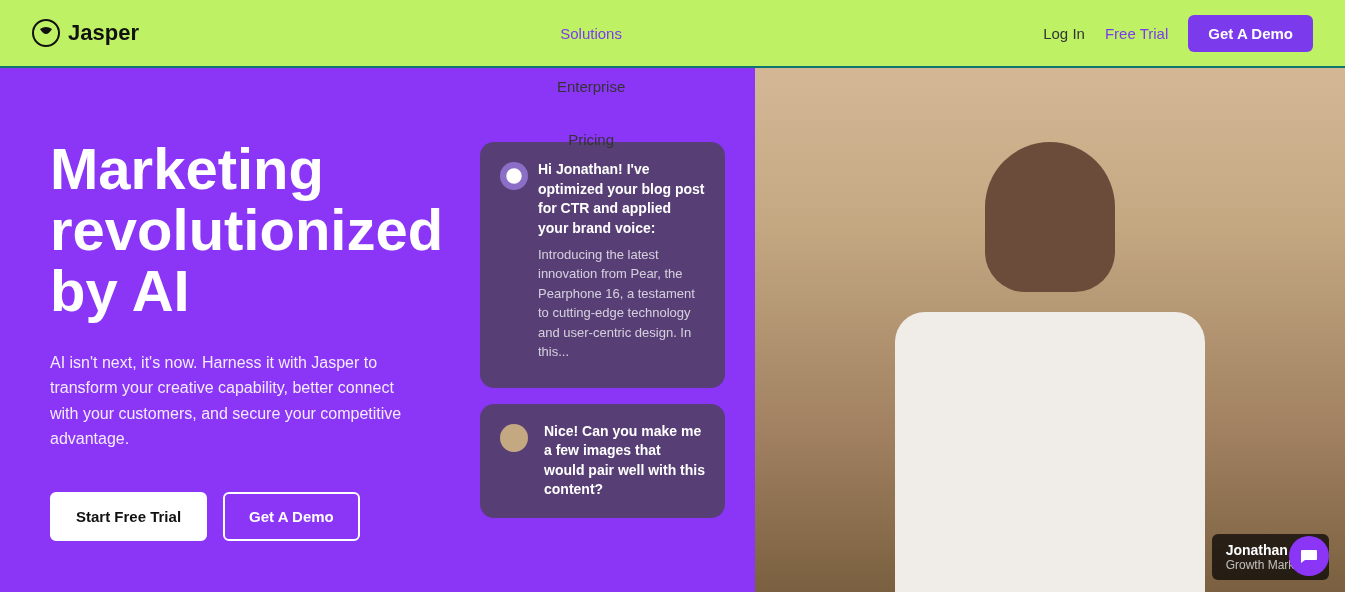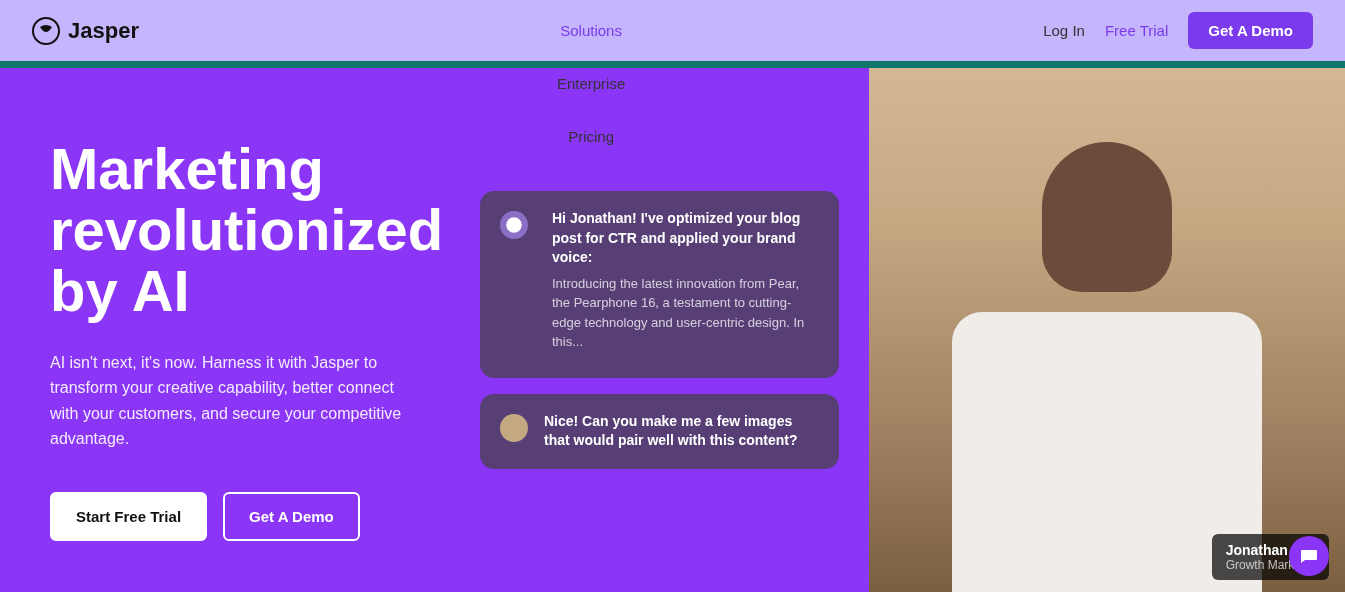--- a/index.html
+++ b/index.html
@@ -1,22 +1,22 @@
 <!DOCTYPE html>
 <html><head>
   <meta charset="utf-8">
   <style>
     * { margin: 0; padding: 0; box-sizing: border-box; }
     body { font-family: -apple-system, BlinkMacSystemFont, 'Segoe UI', sans-serif; width: 1345px; height: 592px; overflow: hidden; }
 
     
     .navbar {
       display: flex; align-items: center; justify-content: space-between;
-      padding: 0 32px; height: 68px; background: #c4b5fd;
-      border-bottom: 7px solid #0f766e; position: relative; z-index: 10;
+      padding: 0 32px; height: 68px; background: #bef264;
+      border-bottom: 2px solid #0f766e; position: relative; z-index: 10;
     }
     .navbar-logo { display: flex; align-items: center; gap: 8px; }
     .navbar-logo-icon { width: 28px; height: 28px; }
     .navbar-logo-text { font-size: 22px; font-weight: 600; color: #111; }
     .navbar-links { display: flex; align-items: center; gap: 36px; flex-direction: column; }
     .navbar-link {
       font-size: 15px; color: #333; text-decoration: none; cursor: pointer;
     }
     .navbar-link.solutions { color: #7c3aed; }
     .navbar-actions { display: flex; align-items: center; gap: 20px; }
@@ -67,21 +67,21 @@
       padding: 30px 30px 30px 20px;
       position: relative; z-index: 2;
     }
 
     .chat-bubble {
       background: rgba(80, 65, 100, 0.88);
       border-radius: 14px; padding: 18px 20px;
       max-width: 400px;
     }
     .chat-bubble-header {
-      display: flex; align-items: flex-start; gap: 24px; margin-bottom: 8px;
+      display: flex; align-items: flex-start; gap: 10px; margin-bottom: 8px;
     }
     .chat-icon {
       width: 28px; height: 28px; border-radius: 50%;
       background: #8b6fc7; display: flex; align-items: center; justify-content: center;
       flex-shrink: 0; margin-top: 2px;
     }
     .chat-icon svg { width: 16px; height: 16px; fill: #fff; }
     .chat-user-avatar {
       width: 28px; height: 28px; border-radius: 50%;
       background: #c4a882; flex-shrink: 0; overflow: hidden; margin-top: 2px;
@@ -93,21 +93,21 @@
     .chat-body { color: rgba(255,255,255,0.75); font-size: 13px; line-height: 1.5; margin-top: 6px; }
     .chat-images { display: flex; gap: 10px; margin-top: 12px; }
     .chat-img-placeholder {
       width: 120px; height: 90px; border-radius: 8px; overflow: hidden;
     }
     .chat-img-placeholder.img1 { background: linear-gradient(135deg, #7a6050 0%, #c4a882 50%, #8a7060 100%); }
     .chat-img-placeholder.img2 { background: linear-gradient(135deg, #1a0a2e 0%, #6b21a8 40%, #e879f9 70%, #ec4899 100%); }
 
     
     .hero-photo {
-      width: 476px; flex-shrink: 0;
+      width: 590px; flex-shrink: 0;
       background: linear-gradient(180deg, #d4b896 0%, #c4a882 30%, #a08060 70%, #7a6040 100%);
       position: relative; overflow: hidden;
     }
     
     .person-body {
       position: absolute; bottom: 0; left: 50%; transform: translateX(-50%);
       width: 420px; height: 440px;
     }
     .person-head {
       position: absolute; bottom: 300px; left: 50%; transform: translateX(-50%);

